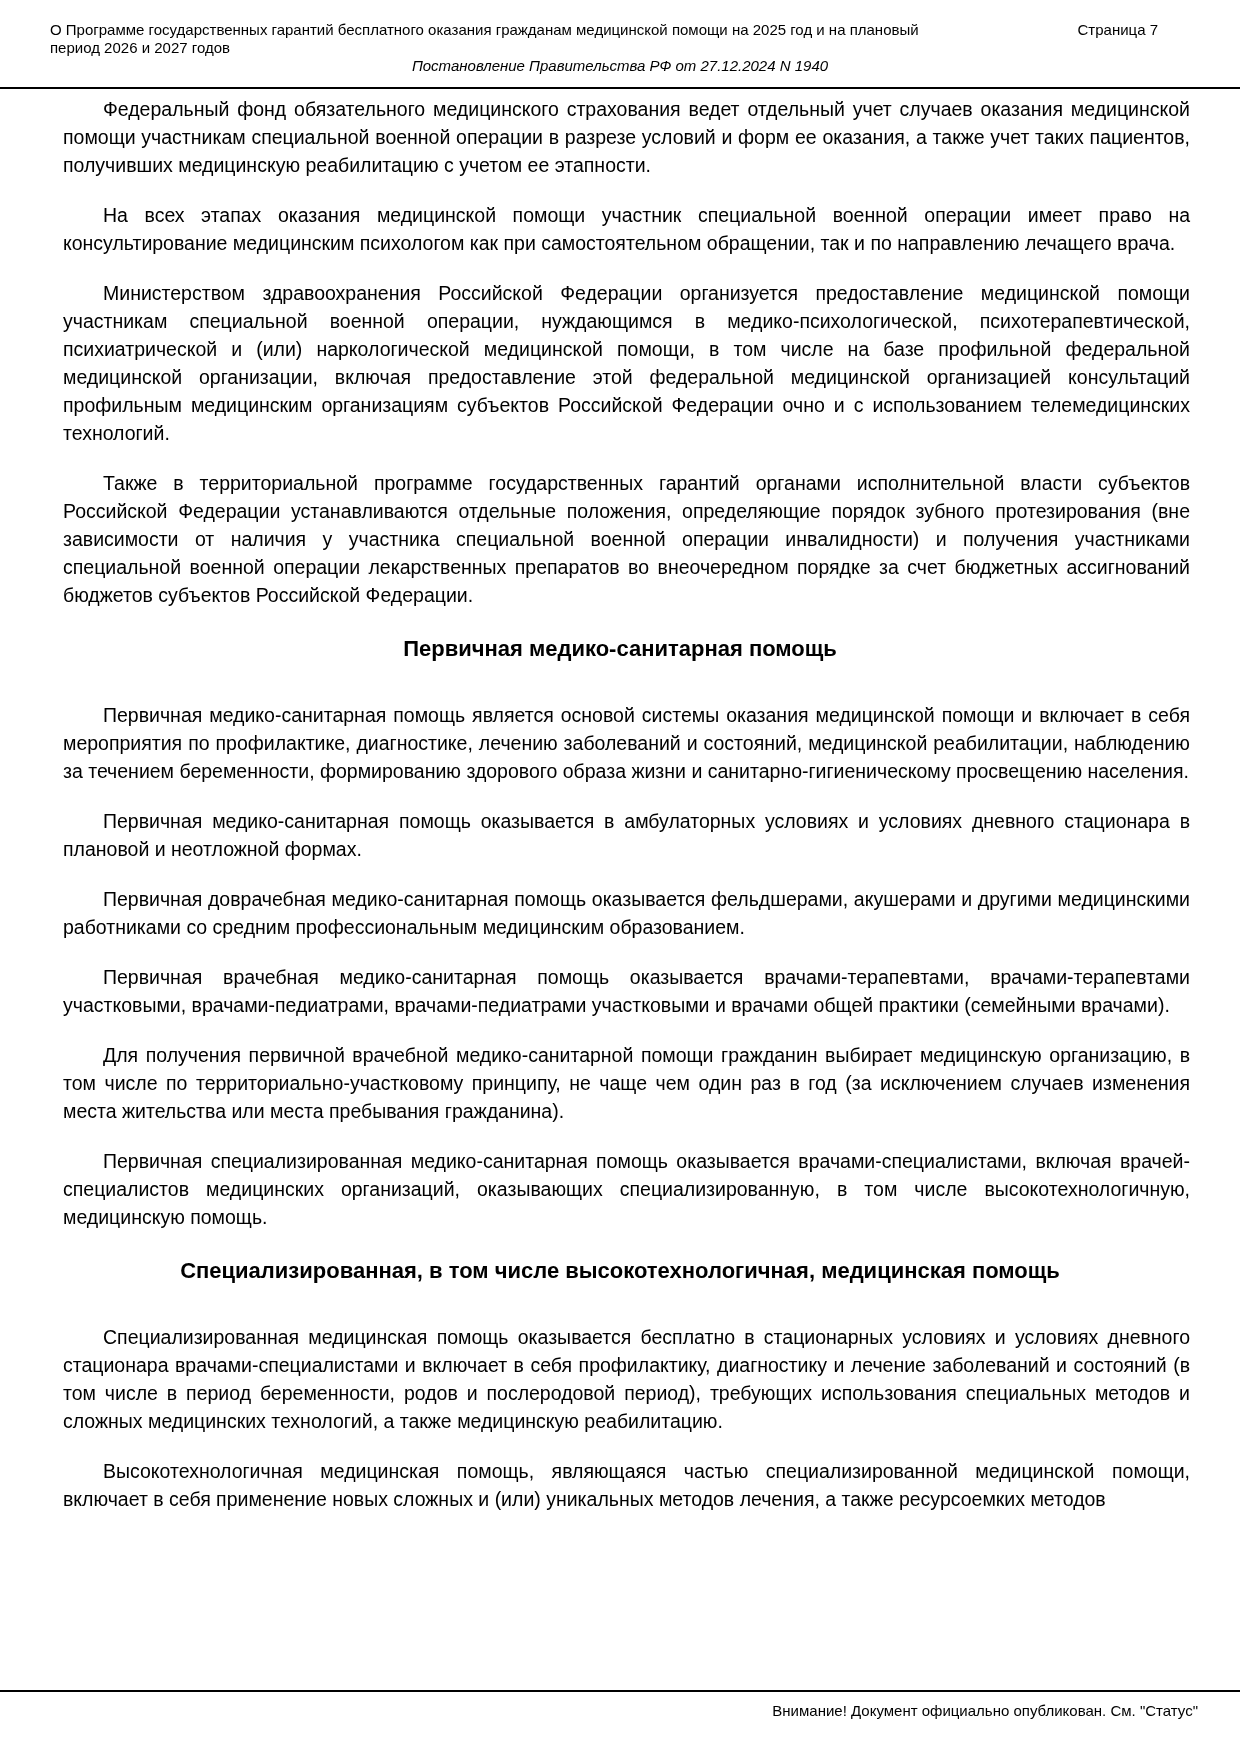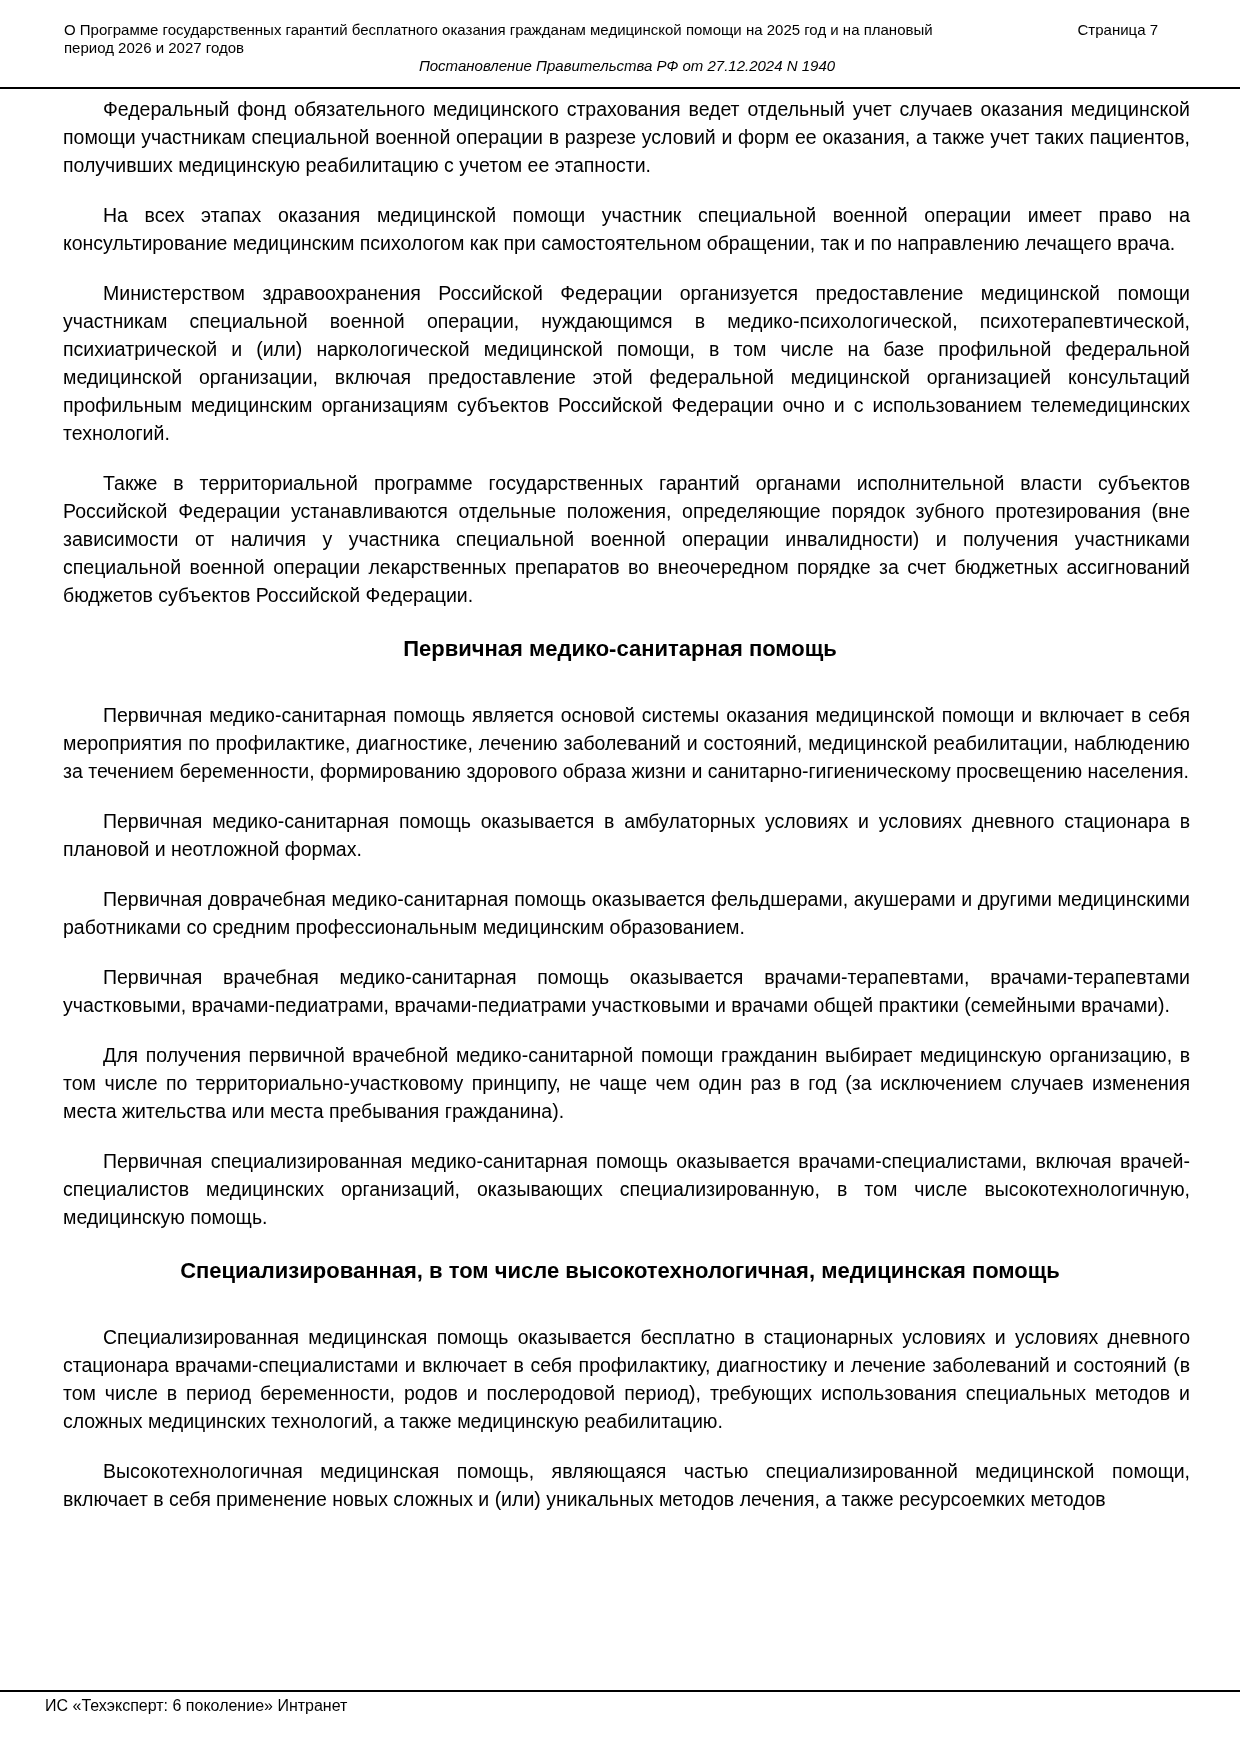--- a/index.html
+++ b/index.html
@@ -13,21 +13,21 @@
     height: 1755px;
     background: #ffffff;
     color: #000000;
     font-family: "Liberation Sans", sans-serif;
     overflow: hidden;
     box-sizing: border-box;
   }
   
   .doc-header {
     box-sizing: border-box;
-    padding: 21px 50px 12px 64px;
+    padding: 21px 50px 12px 50px;
     border-bottom: 2px solid #000000;
     font-size: 15px;
     line-height: 18px;
   }
   .hdr-row {
     display: flex;
     justify-content: space-between;
     align-items: flex-start;
   }
   .hdr-title {
@@ -112,16 +112,16 @@
       <p class="paragraph">Первичная доврачебная медико-санитарная помощь оказывается фельдшерами, акушерами и другими медицинскими работниками со средним профессиональным медицинским образованием.</p>
       <p class="paragraph">Первичная врачебная медико-санитарная помощь оказывается врачами-терапевтами, врачами-терапевтами участковыми, врачами-педиатрами, врачами-педиатрами участковыми и врачами общей практики (семейными врачами).</p>
       <p class="paragraph">Для получения первичной врачебной медико-санитарной помощи гражданин выбирает медицинскую организацию, в том числе по территориально-участковому принципу, не чаще чем один раз в год (за исключением случаев изменения места жительства или места пребывания гражданина).</p>
       <p class="paragraph">Первичная специализированная медико-санитарная помощь оказывается врачами-специалистами, включая врачей-специалистов медицинских организаций, оказывающих специализированную, в том числе высокотехнологичную, медицинскую помощь.</p>
       <h2 class="heading">Специализированная, в том числе высокотехнологичная, медицинская помощь</h2>
       <p class="paragraph">Специализированная медицинская помощь оказывается бесплатно в стационарных условиях и условиях дневного стационара врачами-специалистами и включает в себя профилактику, диагностику и лечение заболеваний и состояний (в том числе в период беременности, родов и послеродовой период), требующих использования специальных методов и сложных медицинских технологий, а также медицинскую реабилитацию.</p>
       <p class="paragraph">Высокотехнологичная медицинская помощь, являющаяся частью специализированной медицинской помощи, включает в себя применение новых сложных и (или) уникальных методов лечения, а также ресурсоемких методов</p>
     </main>
 
   <footer class="doc-footer">
-    <div class="foot-system">ИС «Техэксперт: 6 поколение» Интранет</div>
+    <div class="foot-notice">Внимание! Документ официально опубликован. См. "Статус"</div>
   </footer>
 
 </div>
 
 </body></html>

